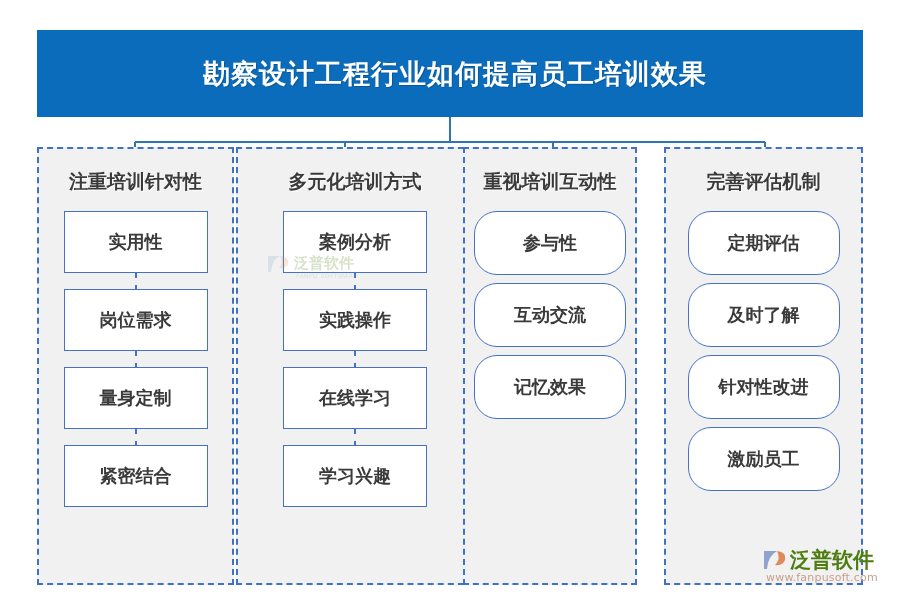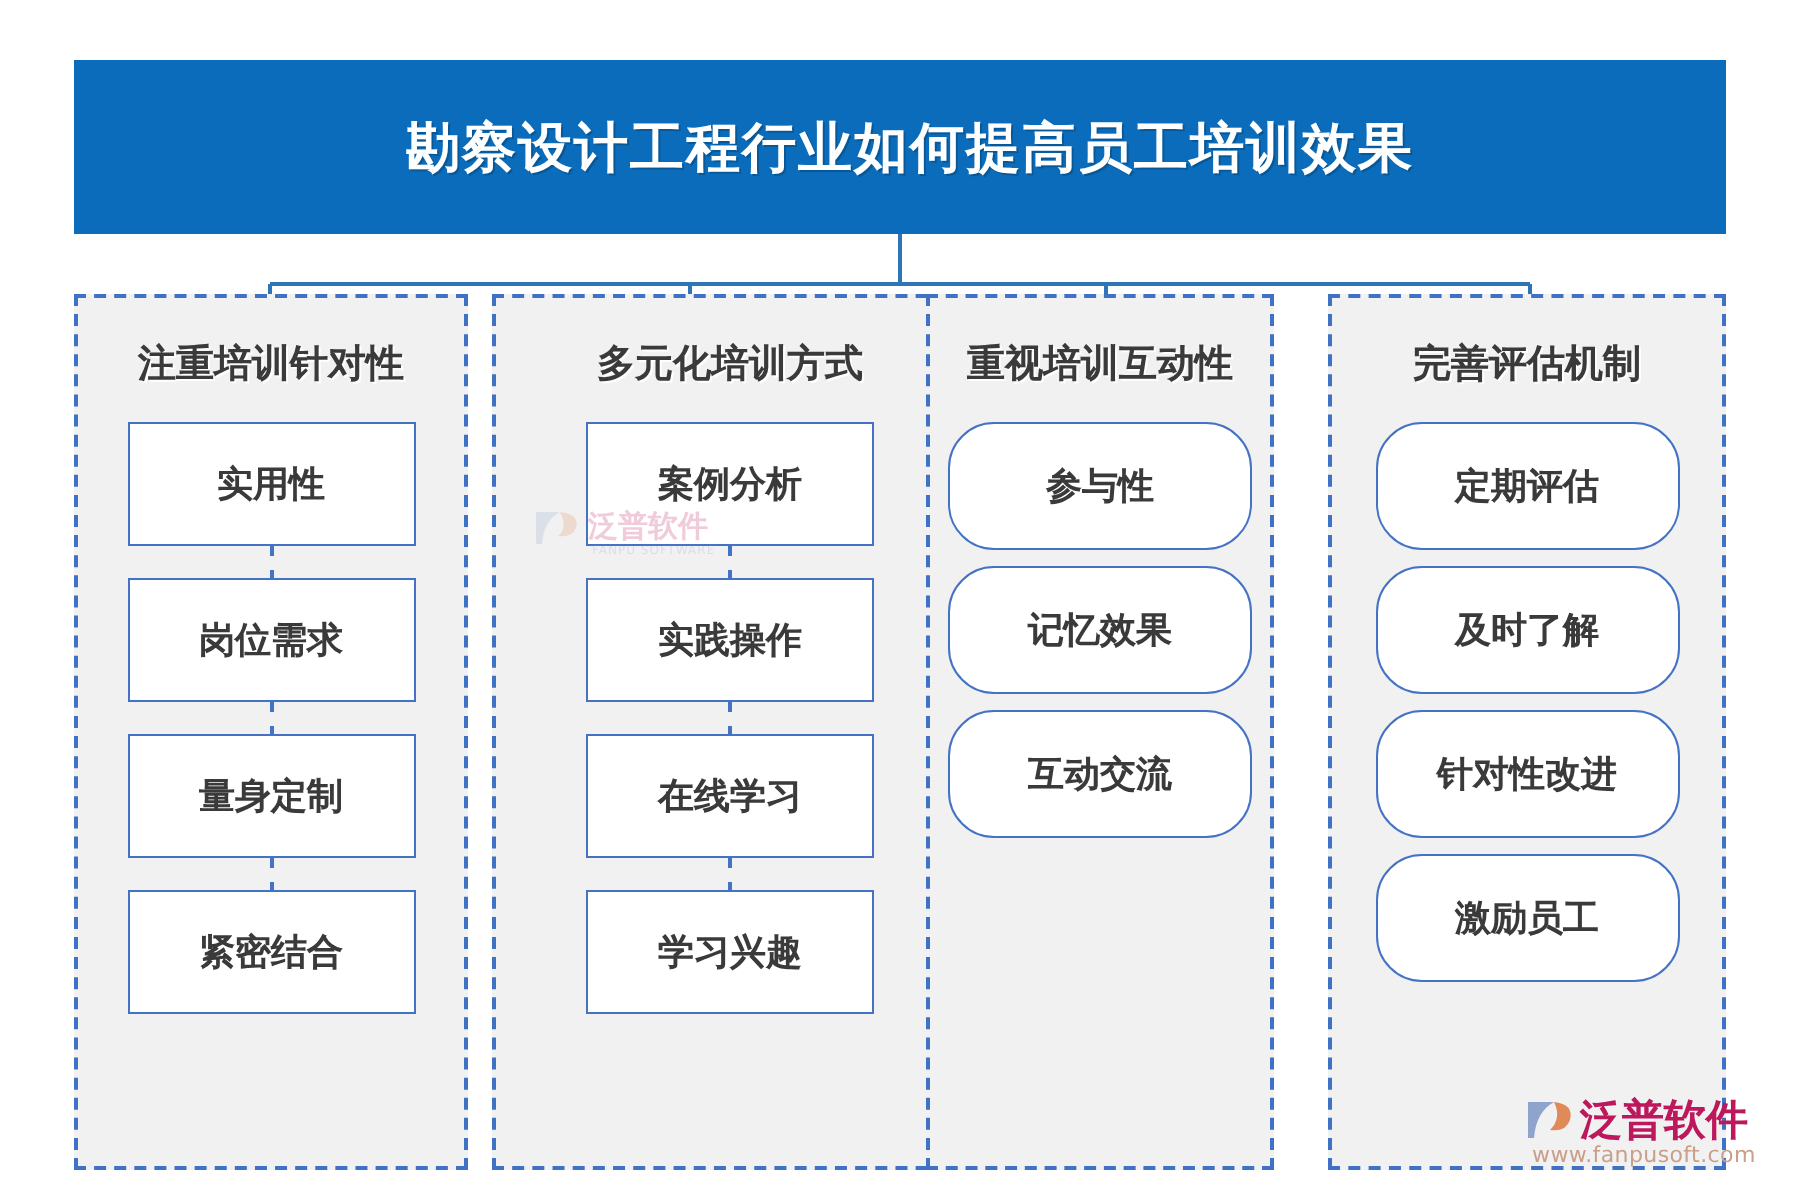--- a/index.html
+++ b/index.html
@@ -22,21 +22,21 @@
 
   
   .conn{position:absolute;left:0;top:0;width:900px;height:160px;pointer-events:none;}
 
   
   .col{
     position:absolute;top:147px;height:438px;
     background:#f1f1f1;border:2px dashed #3f72c4;box-sizing:border-box;
   }
   .col-1{left:37px;width:197px;}
-  .col-2{left:246px;width:238px;}
+  .col-2{left:236px;width:238px;}
   .col-3{left:463px;width:174px;}
   .col-4{left:664px;width:199px;}
 
   .col-head{
     position:absolute;left:0;top:20px;width:100%;text-align:center;
     font-size:19px;font-weight:bold;color:#3a3a3a;
     text-shadow:1px 1px 0 rgba(255,255,255,.9);
   }
 
   .boxes{position:absolute;left:0;top:62px;width:100%;}
@@ -70,21 +70,21 @@
     position:absolute;left:266px;top:248px;width:130px;height:34px;
     opacity:.22;display:flex;align-items:center;pointer-events:none;
   }
   .wm-main{
     position:absolute;left:762px;top:546px;width:132px;height:46px;
     pointer-events:none;
   }
   .wm-row{display:flex;align-items:center;}
   .wm-mark{width:26px;height:24px;flex:0 0 auto;}
   .wm-name{
-    font-size:21px;font-weight:bold;color:#be185d;margin-left:2px;letter-spacing:0px;
+    font-size:21px;font-weight:bold;color:#4d7c0f;margin-left:2px;letter-spacing:0px;
   }
   .wm-faint .wm-name{font-size:15px;}
   .wm-url{
     font-size:11px;color:#c8a08a;letter-spacing:.2px;margin-left:4px;margin-top:-3px;
   }
   .wm-sub{
     font-size:6px;color:#8a9bbf;letter-spacing:.5px;margin-left:30px;margin-top:-4px;
   }
 </style>
 </head>
@@ -130,22 +130,22 @@
       <div class="node">实践操作</div>
       <div class="node">在线学习</div>
       <div class="node">学习兴趣</div>
     </div>
   </div>
 
   <div class="col col-3">
     <div class="col-head">重视培训互动性</div>
     <div class="boxes stacked">
       <div class="node">参与性</div>
+      <div class="node">互动交流</div>
       <div class="node">记忆效果</div>
-      <div class="node">互动交流</div>
     </div>
   </div>
 
   <div class="col col-4">
     <div class="col-head">完善评估机制</div>
     <div class="boxes stacked">
       <div class="node">定期评估</div>
       <div class="node">及时了解</div>
       <div class="node">针对性改进</div>
       <div class="node">激励员工</div>

